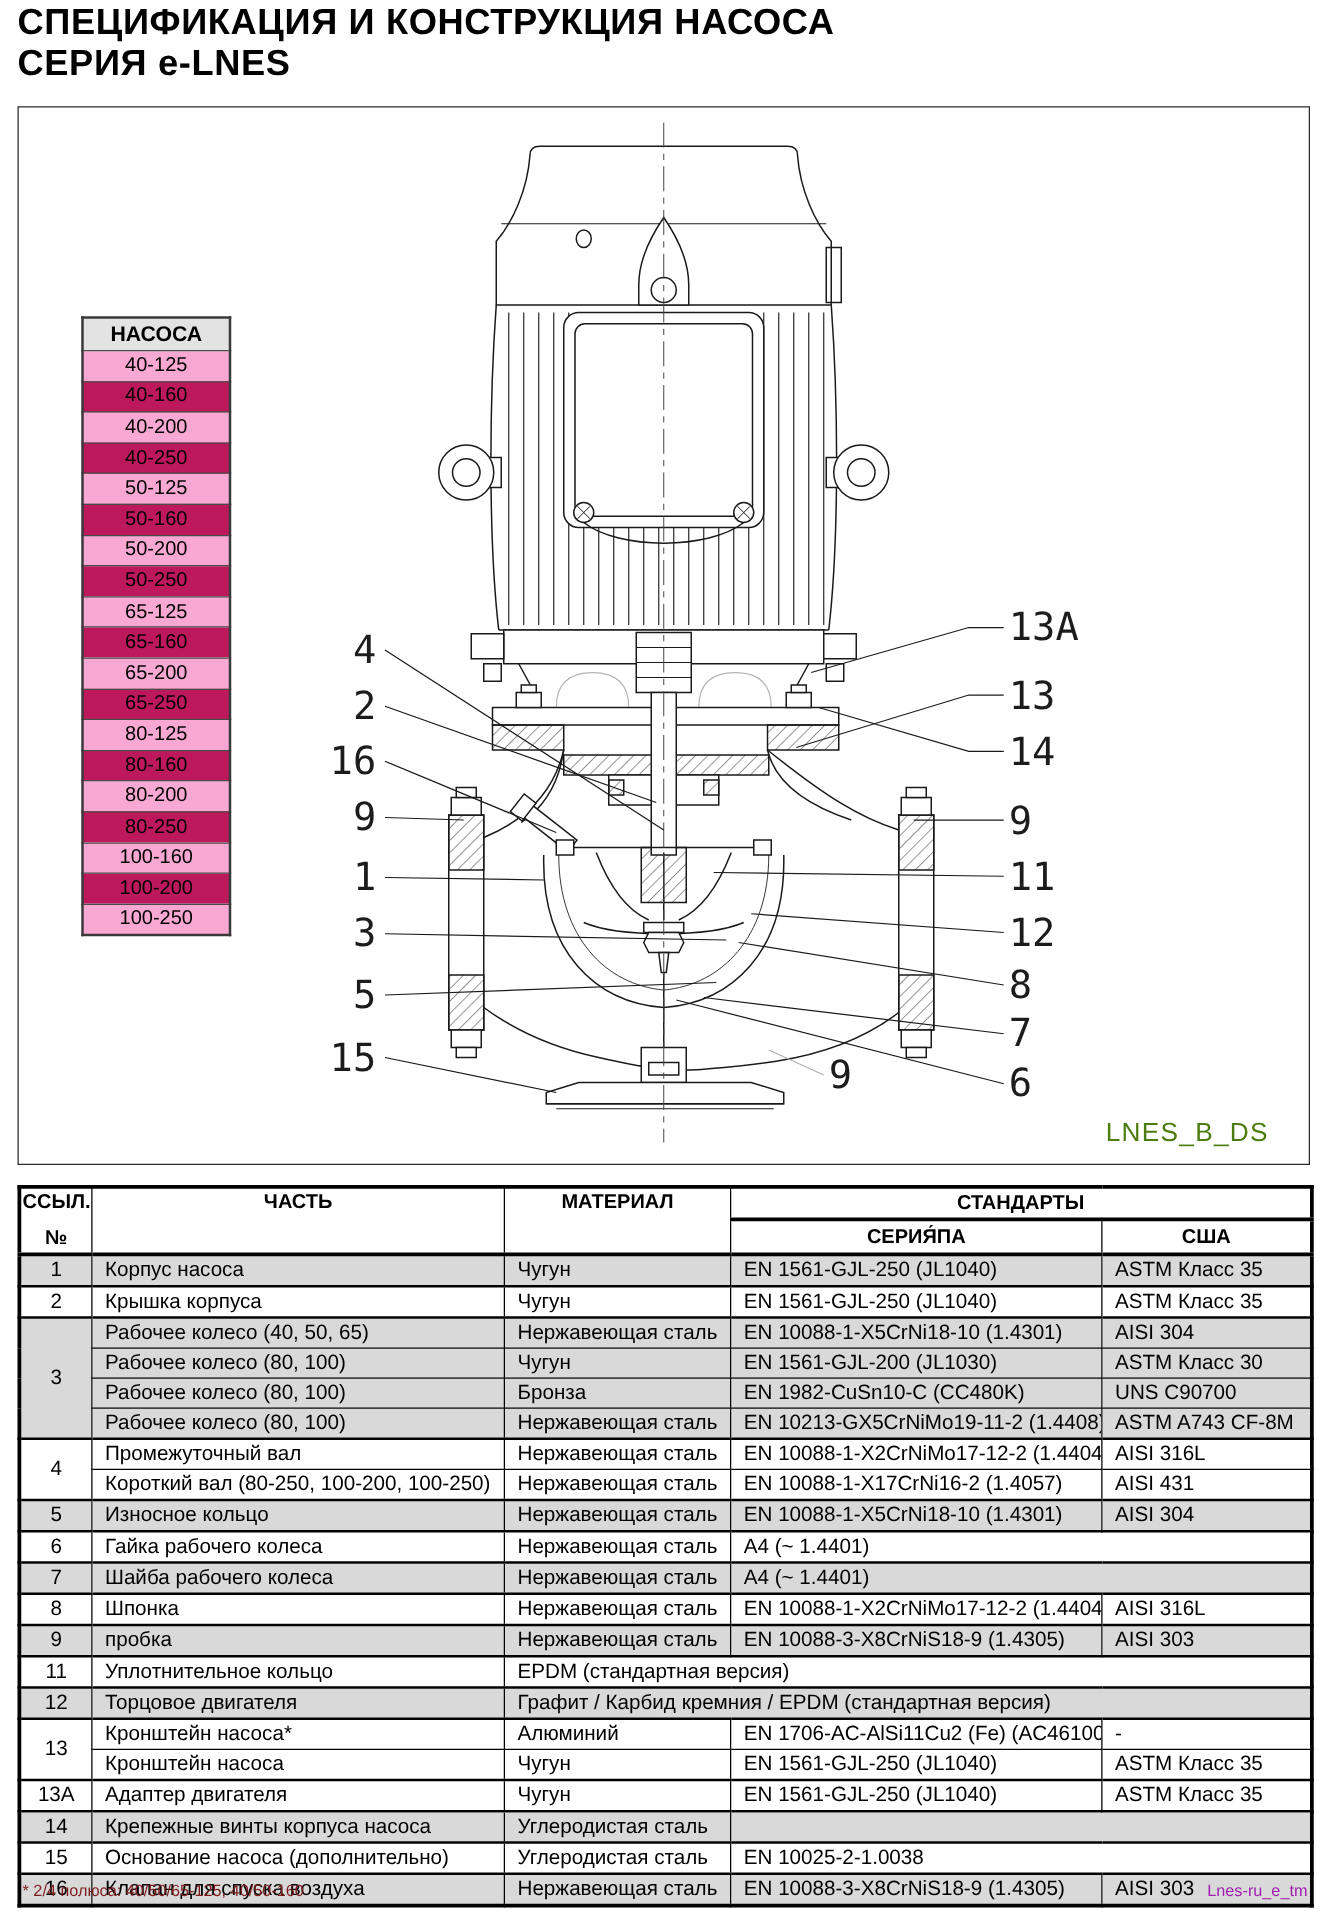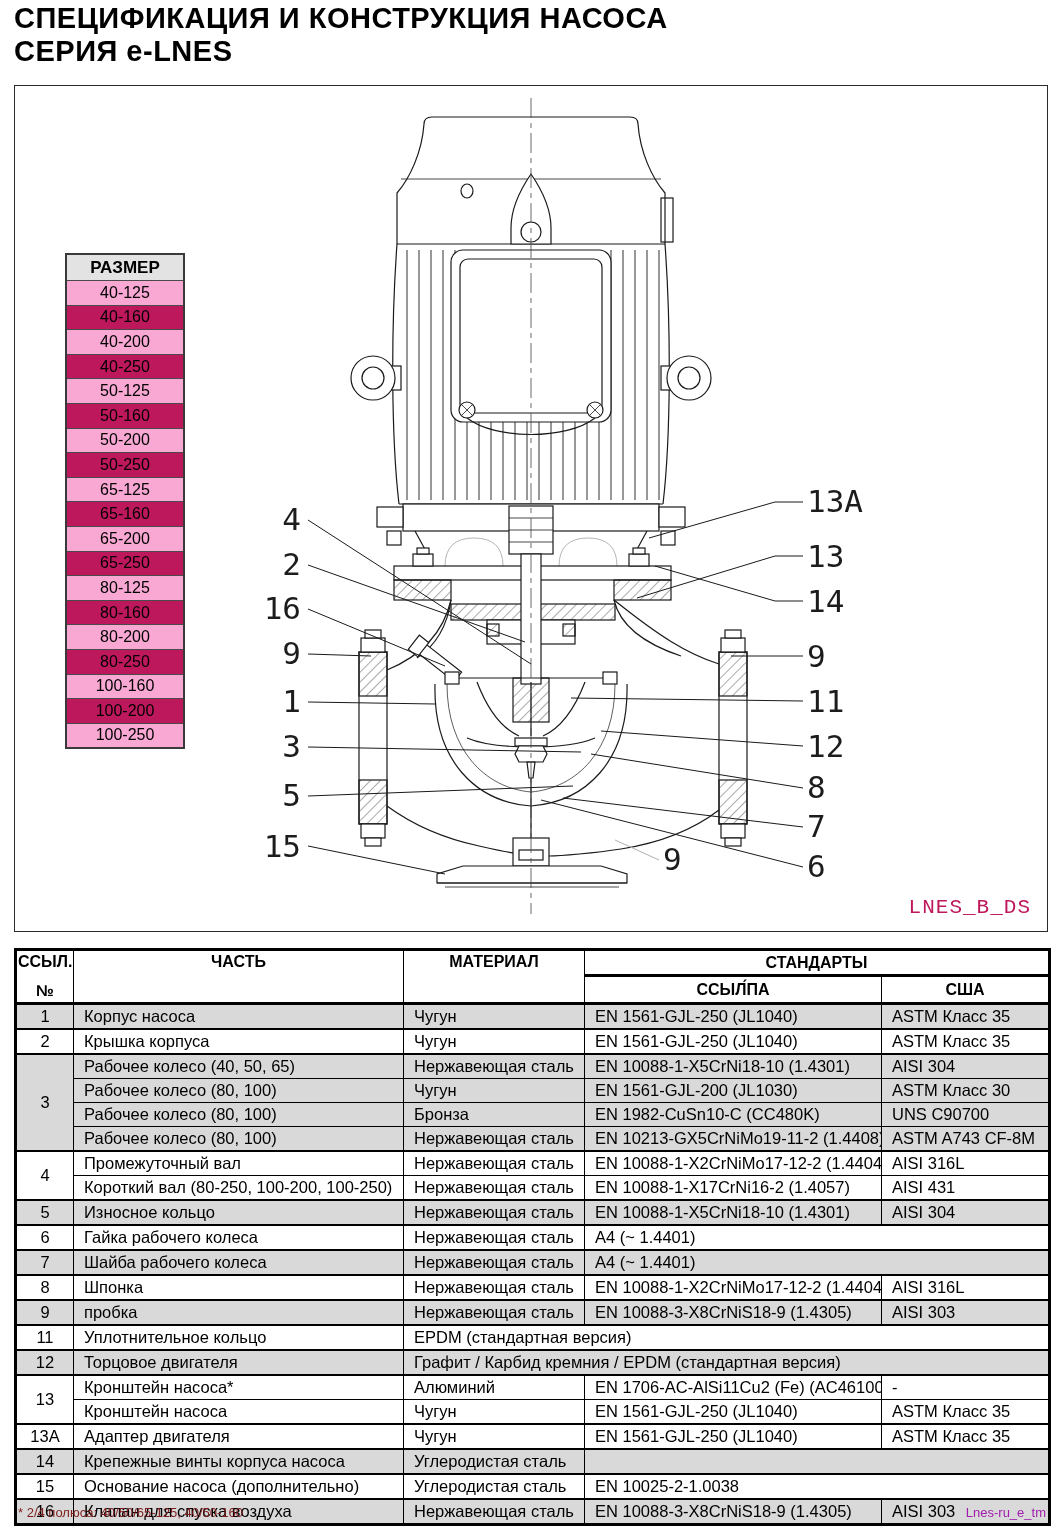--- a/index.html
+++ b/index.html
@@ -12,22 +12,22 @@
   .frame svg{position:absolute;left:0;top:0;}
   
   .size-table{position:absolute;left:50px;top:167px;border-collapse:collapse;
               table-layout:fixed;width:120px;}
   .size-table th,.size-table td{border:1.5px solid #4a4a4a;text-align:center;
               font-size:16px;height:23.6px;padding:0;background:#f9a8d4;}
   .size-table th{font-weight:bold;font-size:17px;background:#e3e3e3;height:25px;}
   .size-table tr.alt td{background:#be185d;}
   .size-table{border:2px solid #3a3a3a;}
   
-  .code{position:absolute;right:16px;bottom:12px;font-family:Liberation Mono, monospace;
-        font-size:21px;letter-spacing:1px;color:#be185d;}
+  .code{position:absolute;right:32px;bottom:12px;font-family:Liberation Sans, sans-serif;
+        font-size:21px;letter-spacing:1px;color:#4d7c0f;}
   #callouts text{font-family:"DejaVu Sans Mono",monospace;font-size:31px;fill:#1c1c1c;}
   
   .parts-table{position:absolute;left:14px;top:948px;width:1034px;border-collapse:collapse;
                table-layout:fixed;border:3px solid #000;font-size:16.5px;}
   .parts-table th,.parts-table td{border:1px solid #000;overflow:hidden;white-space:nowrap;}
   .parts-table thead th{font-weight:bold;font-size:16px;text-align:center;
                border-bottom-width:3px;}
   .parts-table thead tr.h1 th{height:21px;}
   .parts-table thead tr.h2 th{height:22px;border-bottom-width:3px;}
   th.refh{vertical-align:top;}
@@ -211,21 +211,21 @@
           <polyline points="788,781 526,714" fill="none" stroke="#1a1a1a" stroke-width="1"></polyline>
           <text x="792" y="791" text-anchor="start">6</text>
           <polyline points="644,774 600,754" fill="none" stroke="#b0b0b0" stroke-width="1"></polyline>
           <text x="648" y="784" text-anchor="start" fill="#b0b0b0">9</text>
         </g>
     </svg>
 
     <table class="size-table">
       <thead>
         <tr>
-            <th>РАЗМЕР</th>
+            <th>НАСОСА</th>
           </tr>
       </thead>
       <tbody id="size-tbody">
           <tr>
             <td>40-125</td>
           </tr>
           <tr class="alt">
             <td>40-160</td>
           </tr>
           <tr>
@@ -297,21 +297,21 @@
       <tr class="h1">
         <th class="refh" rowspan="2">
           <div>ССЫЛ.</div>
           <div style="margin-top:9px">№</div>
         </th>
         <th class="toph" rowspan="2">ЧАСТЬ</th>
         <th class="toph" rowspan="2">МАТЕРИАЛ</th>
         <th colspan="2">СТАНДАРТЫ</th>
       </tr>
       <tr class="h2">
-        <th>ССЫЛ́ПА</th>
+        <th>СЕРИЯ́ПА</th>
         <th>США</th>
       </tr>
     </thead>
     <tbody id="parts-tbody">
         <tr class="shade gstart">
           <td class="ref" rowspan="1">1</td>
           <td class="part">Корпус насоса</td>
           <td class="mat">Чугун</td>
           <td class="eu">EN 1561-GJL-250 (JL1040)</td>
           <td class="us">ASTM Класс 35</td>

